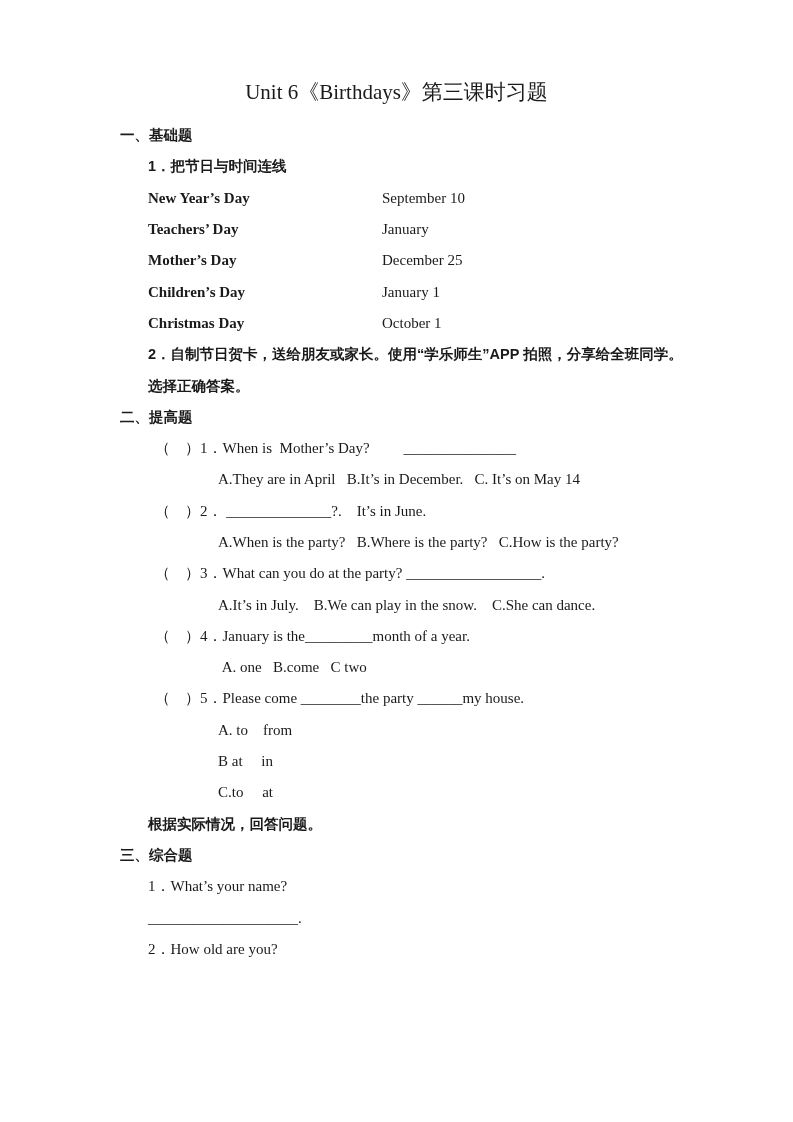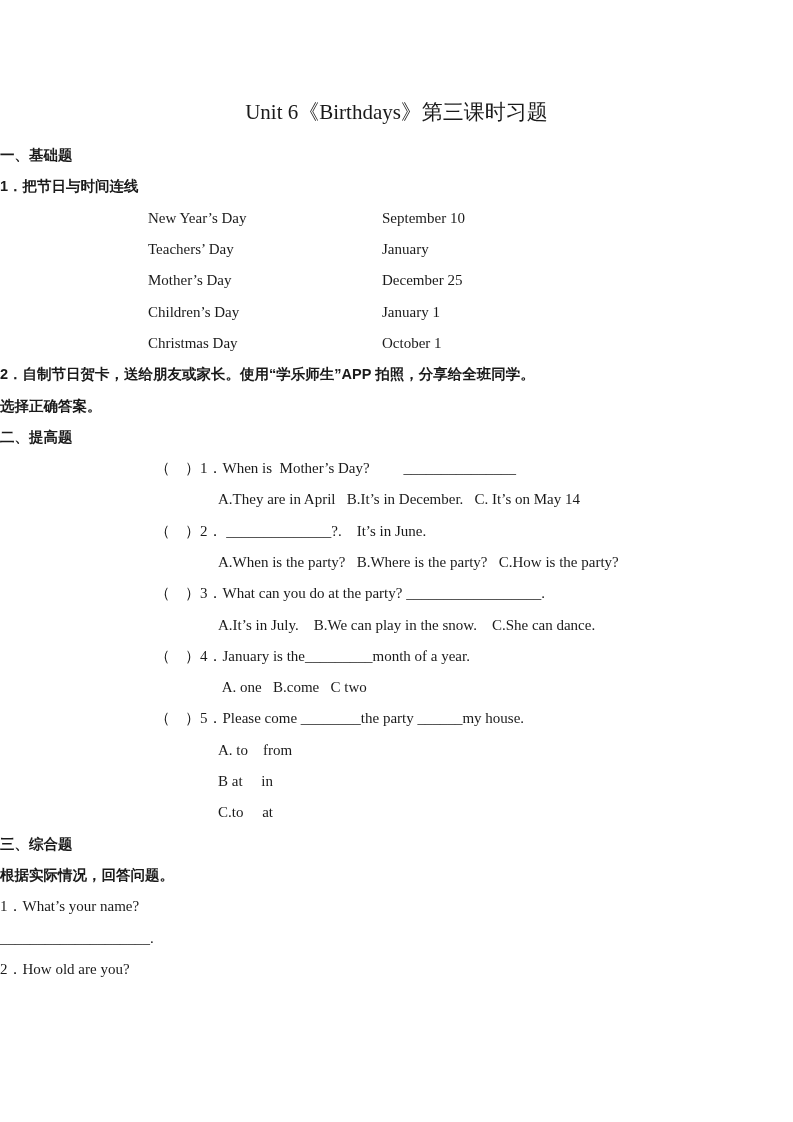--- a/index.html
+++ b/index.html
@@ -11,48 +11,49 @@
     position: relative;
     width: 793px;
     height: 1122px;
     background: #ffffff;
     color: #1a1a1a;
     font-family: "Liberation Serif", "DejaVu Serif", serif;
     font-size: 15px;
     overflow: hidden;
   }
   .title {
-    padding-top: 99px;
+    padding-top: 79px;
     margin-bottom: 14px;
     text-align: center;
     font-size: 21px;
     line-height: 27px;
     white-space: pre-wrap;
   }
   .line {
     height: 31.3px;
     display: flex;
     align-items: center;
     white-space: pre-wrap;
   }
   
   .cn {
     font-family: "Liberation Sans", "DejaVu Sans", sans-serif;
     font-weight: 600;
     font-size: 14.5px;
   }
-  .sec   { }  
-  .ind1  { }  
+  .sec   { margin-left: 120px; }  
+  .ind1  { margin-left: 148px; }  
   .match { margin-left: 148px; }  
   .q     { margin-left: 155px; text-align: center; }  
   .opt   { margin-left: 218px; }  
   .match .holiday {
     display: inline-block;
     width: 190px;
     white-space: pre-wrap;
+    font-weight: bold;
   }
   .match .date {
     white-space: pre-wrap;
     margin-left: 44px;
   }
 </style>
 </head>
 <body>
 
 <div class="doc">
@@ -98,20 +99,20 @@
   <div class="line opt">A.It’s in July.    B.We can play in the snow.    C.She can dance.</div>
 
   <div class="line q">（　）4．January is the_________month of a year.</div>
   <div class="line opt"> A. one   B.come   C two</div>
 
   <div class="line q">（　）5．Please come ________the party ______my house.</div>
   <div class="line opt">A. to    from</div>
   <div class="line opt">B at     in</div>
   <div class="line opt">C.to     at</div>
 
+  <div class="line cn ind1">根据实际情况，回答问题。</div>
   <div class="line cn sec">三、综合题</div>
-  <div class="line cn ind1">根据实际情况，回答问题。</div>
 
   <div class="line ind1">1．What’s your name?</div>
   <div class="line ind1">____________________.</div>
   <div class="line ind1">2．How old are you?</div>
 
 </div>
 
 </body></html>

